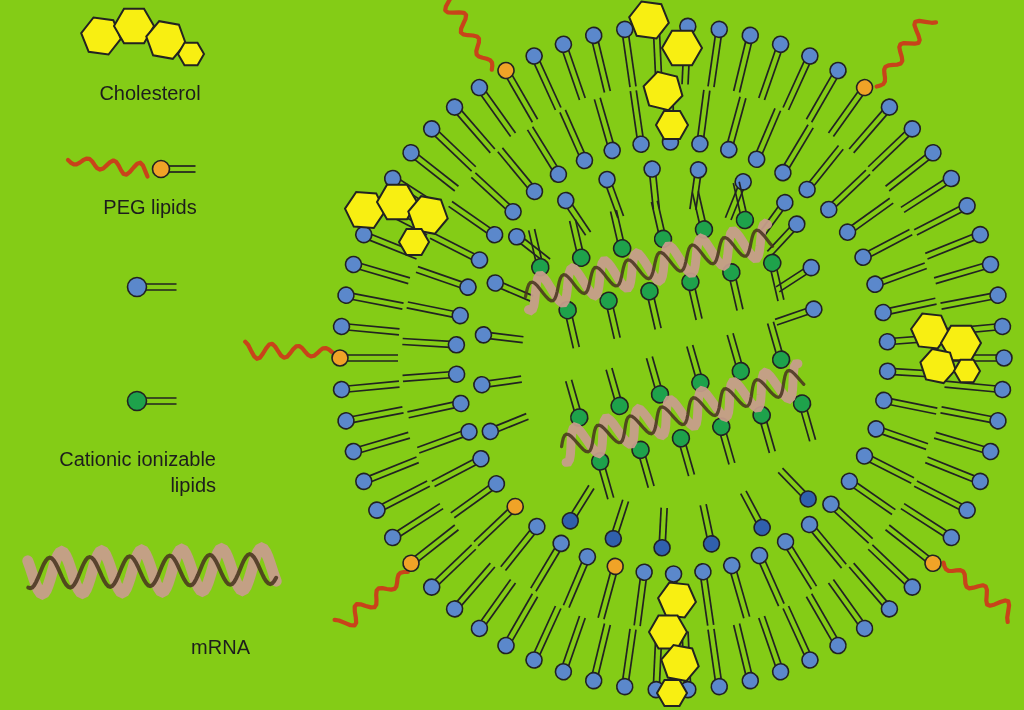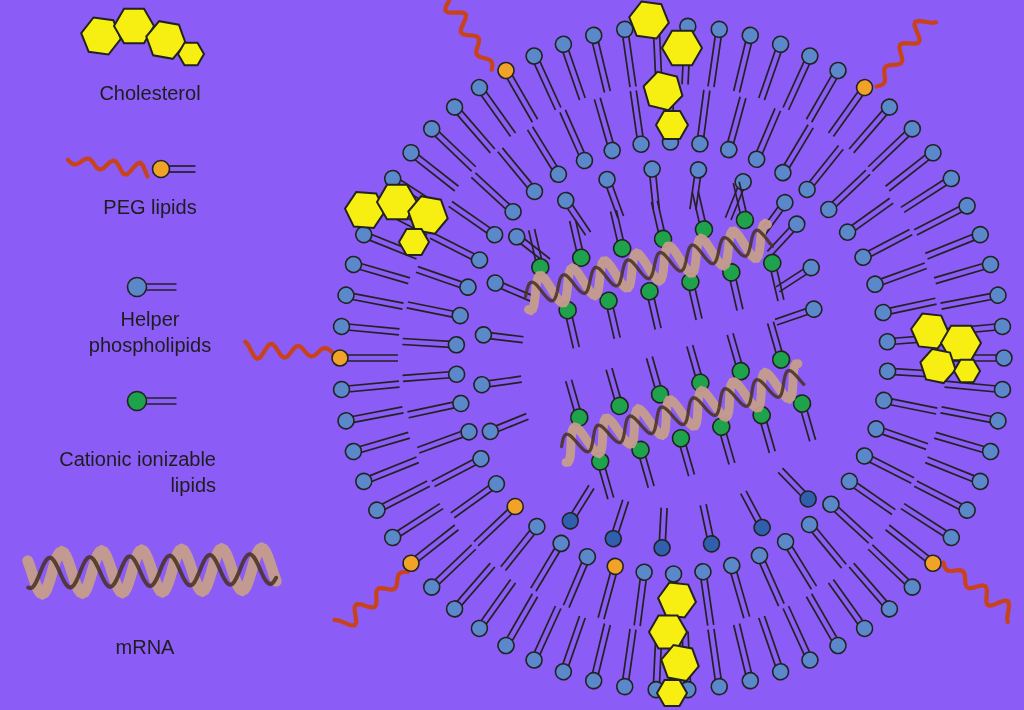--- a/index.html
+++ b/index.html
@@ -1,29 +1,29 @@
 <!DOCTYPE html>
 <html><head>
 <meta charset="utf-8">
 <style>
   html,body{margin:0;padding:0;background:#fff;}
   .canvas{
-    position:relative;width:1024px;height:710px;background:#8b5cf6;
+    position:relative;width:1024px;height:710px;background:#84cc16;
     font-family:"Liberation Sans",sans-serif;overflow:hidden;
   }
   .canvas svg{position:absolute;left:0;top:0;}
   .label{
     position:absolute;text-align:center;font-size:20px;color:#1d1d1d;
     line-height:1.32;font-weight:400;
   }
   #lbl-cholesterol{left:45px;top:80px;width:210px;}
   #lbl-peg{left:45px;top:194px;width:210px;}
   #lbl-helper{left:70px;top:306px;width:160px;}
   #lbl-cationic{left:20px;top:446px;width:196px;text-align:right;}
-  #lbl-mrna{left:40px;top:634px;width:210px;}
+  #lbl-mrna{left:40px;top:634px;width:210px;text-align:right;}
 </style>
 </head>
 <body>
 
 <div class="canvas">
   <svg id="diagram" width="1024" height="710" viewBox="0 0 1024 710">
       <g>
         <path d="M491.8 69.7 L492.3 65.8 L492.0 62.5 L490.1 60.1 L486.7 58.7 L482.6 57.8 L478.8 56.6 L476.6 54.4 L476.3 51.0 L477.5 46.8 L478.9 42.4 L479.0 38.7 L477.0 36.5 L472.9 35.5 L467.8 35.2 L463.3 34.4 L460.9 32.4 L461.1 28.7 L463.2 23.9 L465.5 18.9 L466.1 15.0 L463.9 12.8 L459.1 12.3 L453.0 12.6 L447.8 12.3 L445.2 10.3 L445.9 6.4 L448.9 1.0 L452.1 -4.6 L453.2 -8.8 " stroke="#c8431a" stroke-width="4.2" fill="none" stroke-linecap="round" stroke-linejoin="round"></path>
         <path d="M876.6 86.5 L880.4 85.5 L883.3 84.0 L884.9 81.4 L885.0 77.8 L884.4 73.6 L884.2 69.6 L885.4 66.8 L888.5 65.3 L892.9 64.9 L897.5 64.6 L900.9 63.4 L902.3 60.7 L901.7 56.6 L900.2 51.6 L899.3 47.2 L900.4 44.3 L903.9 43.1 L909.1 43.3 L914.6 43.7 L918.5 42.9 L919.7 40.0 L918.4 35.3 L916.0 29.7 L914.4 24.8 L915.3 21.7 L919.3 20.9 L925.4 21.8 L931.7 22.8 L936.0 22.3 " stroke="#c8431a" stroke-width="4.2" fill="none" stroke-linecap="round" stroke-linejoin="round"></path>
         <path d="M943.5 562.6 L944.5 566.4 L946.0 569.3 L948.6 570.9 L952.2 571.0 L956.4 570.4 L960.4 570.2 L963.2 571.4 L964.7 574.5 L965.1 578.9 L965.4 583.5 L966.6 586.9 L969.3 588.3 L973.4 587.7 L978.4 586.2 L982.8 585.3 L985.7 586.4 L986.9 589.9 L986.7 595.1 L986.3 600.6 L987.1 604.5 L990.0 605.7 L994.7 604.4 L1000.3 602.0 L1005.2 600.4 L1008.3 601.3 L1009.1 605.3 L1008.2 611.4 L1007.2 617.7 L1007.7 622.0 " stroke="#c8431a" stroke-width="4.2" fill="none" stroke-linecap="round" stroke-linejoin="round"></path>
@@ -873,16 +873,15 @@
           <g transform="translate(152 571) rotate(-1)">
             <path d="M-124.0 -12.3 L-122.0 -6.5 L-120.0 0.0 L-118.0 6.5 L-116.0 12.3 L-114.0 17.0 L-112.0 20.0 L-110.0 21.0 L-108.0 20.0 L-106.0 17.0 L-104.0 12.3 L-102.0 6.5 L-100.0 -0.0 L-98.0 -6.5 L-96.0 -12.3 L-94.0 -17.0 L-92.0 -20.0 L-90.0 -21.0 L-88.0 -20.0 L-86.0 -17.0 L-84.0 -12.3 L-82.0 -6.5 L-80.0 0.0 L-78.0 6.5 L-76.0 12.3 L-74.0 17.0 L-72.0 20.0 L-70.0 21.0 L-68.0 20.0 L-66.0 17.0 L-64.0 12.3 L-62.0 6.5 L-60.0 -0.0 L-58.0 -6.5 L-56.0 -12.3 L-54.0 -17.0 L-52.0 -20.0 L-50.0 -21.0 L-48.0 -20.0 L-46.0 -17.0 L-44.0 -12.3 L-42.0 -6.5 L-40.0 0.0 L-38.0 6.5 L-36.0 12.3 L-34.0 17.0 L-32.0 20.0 L-30.0 21.0 L-28.0 20.0 L-26.0 17.0 L-24.0 12.3 L-22.0 6.5 L-20.0 -0.0 L-18.0 -6.5 L-16.0 -12.3 L-14.0 -17.0 L-12.0 -20.0 L-10.0 -21.0 L-8.0 -20.0 L-6.0 -17.0 L-4.0 -12.3 L-2.0 -6.5 L0.0 0.0 L2.0 6.5 L4.0 12.3 L6.0 17.0 L8.0 20.0 L10.0 21.0 L12.0 20.0 L14.0 17.0 L16.0 12.3 L18.0 6.5 L20.0 0.0 L22.0 -6.5 L24.0 -12.3 L26.0 -17.0 L28.0 -20.0 L30.0 -21.0 L32.0 -20.0 L34.0 -17.0 L36.0 -12.3 L38.0 -6.5 L40.0 -0.0 L42.0 6.5 L44.0 12.3 L46.0 17.0 L48.0 20.0 L50.0 21.0 L52.0 20.0 L54.0 17.0 L56.0 12.3 L58.0 6.5 L60.0 0.0 L62.0 -6.5 L64.0 -12.3 L66.0 -17.0 L68.0 -20.0 L70.0 -21.0 L72.0 -20.0 L74.0 -17.0 L76.0 -12.3 L78.0 -6.5 L80.0 -0.0 L82.0 6.5 L84.0 12.3 L86.0 17.0 L88.0 20.0 L90.0 21.0 L92.0 20.0 L94.0 17.0 L96.0 12.3 L98.0 6.5 L100.0 0.0 L102.0 -6.5 L104.0 -12.3 L106.0 -17.0 L108.0 -20.0 L110.0 -21.0 L112.0 -20.0 L114.0 -17.0 L116.0 -12.3 L118.0 -6.5 L120.0 -0.0 L122.0 6.5 L124.0 12.3 " stroke="#c69d8b" stroke-width="11" fill="none" stroke-linecap="round" opacity="0.95"></path>
             <path d="M-124.0 14.4 L-122.0 15.1 L-120.0 14.4 L-118.0 12.2 L-116.0 8.9 L-114.0 4.7 L-112.0 -0.0 L-110.0 -4.7 L-108.0 -8.9 L-106.0 -12.2 L-104.0 -14.4 L-102.0 -15.1 L-100.0 -14.4 L-98.0 -12.2 L-96.0 -8.9 L-94.0 -4.7 L-92.0 0.0 L-90.0 4.7 L-88.0 8.9 L-86.0 12.2 L-84.0 14.4 L-82.0 15.1 L-80.0 14.4 L-78.0 12.2 L-76.0 8.9 L-74.0 4.7 L-72.0 -0.0 L-70.0 -4.7 L-68.0 -8.9 L-66.0 -12.2 L-64.0 -14.4 L-62.0 -15.1 L-60.0 -14.4 L-58.0 -12.2 L-56.0 -8.9 L-54.0 -4.7 L-52.0 0.0 L-50.0 4.7 L-48.0 8.9 L-46.0 12.2 L-44.0 14.4 L-42.0 15.1 L-40.0 14.4 L-38.0 12.2 L-36.0 8.9 L-34.0 4.7 L-32.0 -0.0 L-30.0 -4.7 L-28.0 -8.9 L-26.0 -12.2 L-24.0 -14.4 L-22.0 -15.1 L-20.0 -14.4 L-18.0 -12.2 L-16.0 -8.9 L-14.0 -4.7 L-12.0 0.0 L-10.0 4.7 L-8.0 8.9 L-6.0 12.2 L-4.0 14.4 L-2.0 15.1 L0.0 14.4 L2.0 12.2 L4.0 8.9 L6.0 4.7 L8.0 0.0 L10.0 -4.7 L12.0 -8.9 L14.0 -12.2 L16.0 -14.4 L18.0 -15.1 L20.0 -14.4 L22.0 -12.2 L24.0 -8.9 L26.0 -4.7 L28.0 -0.0 L30.0 4.7 L32.0 8.9 L34.0 12.2 L36.0 14.4 L38.0 15.1 L40.0 14.4 L42.0 12.2 L44.0 8.9 L46.0 4.7 L48.0 0.0 L50.0 -4.7 L52.0 -8.9 L54.0 -12.2 L56.0 -14.4 L58.0 -15.1 L60.0 -14.4 L62.0 -12.2 L64.0 -8.9 L66.0 -4.7 L68.0 -0.0 L70.0 4.7 L72.0 8.9 L74.0 12.2 L76.0 14.4 L78.0 15.1 L80.0 14.4 L82.0 12.2 L84.0 8.9 L86.0 4.7 L88.0 0.0 L90.0 -4.7 L92.0 -8.9 L94.0 -12.2 L96.0 -14.4 L98.0 -15.1 L100.0 -14.4 L102.0 -12.2 L104.0 -8.9 L106.0 -4.7 L108.0 -0.0 L110.0 4.7 L112.0 8.9 L114.0 12.2 L116.0 14.4 L118.0 15.1 L120.0 14.4 L122.0 12.2 L124.0 8.9 " stroke="#46311f" stroke-width="3.96" fill="none" stroke-linecap="round" opacity="0.85"></path>
           </g>
         </g>
       </g>
     </svg>
 
   <div class="label" id="lbl-cholesterol">Cholesterol</div>
   <div class="label" id="lbl-peg">PEG lipids</div>
-  <div class="label" id="lbl-helper">Helper phospholipids</div>
   <div class="label" id="lbl-cationic">Cationic ionizable lipids</div>
   <div class="label" id="lbl-mrna">mRNA</div>
 </div>
 
 </body></html>

